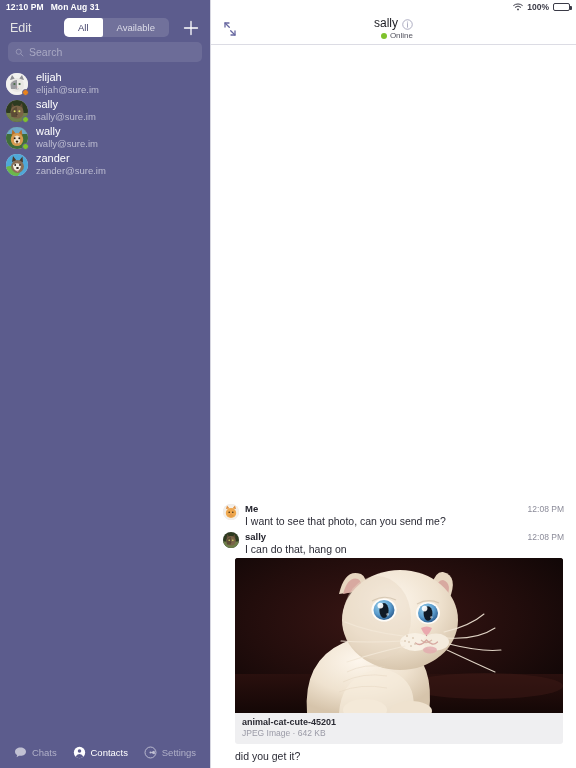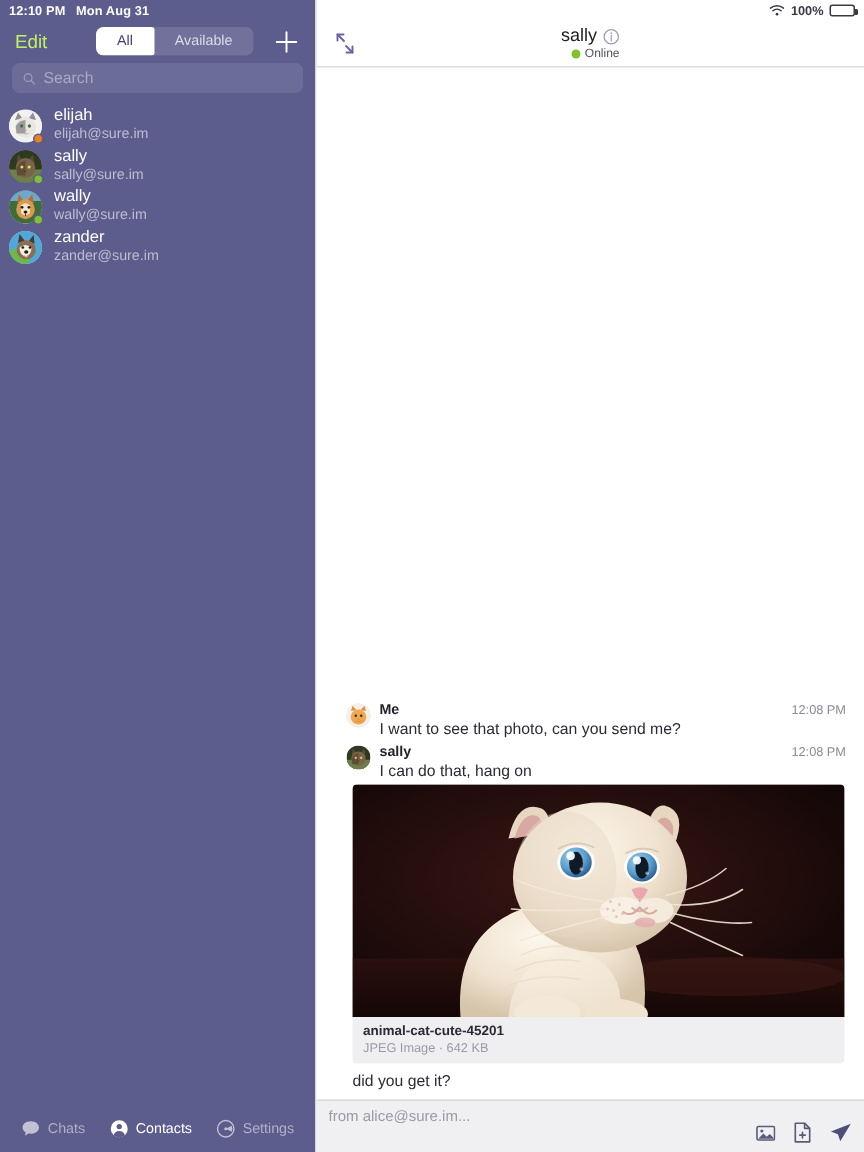--- a/index.html
+++ b/index.html
@@ -32,21 +32,21 @@
   .sb-time { }
   .sb-date { }
 
   .nav-row {
     height:27px;
     display:flex; align-items:center;
     padding:0 10px;
     position:relative;
   }
   .edit-btn {
-    color:#bef264; font-size:12.5px;
+    color:#e5e5e5; font-size:12.5px;
     cursor:pointer;
   }
   .segmented {
     position:absolute; left:64px; top:4px;
     display:flex;
     background:rgba(255,255,255,0.13);
     border-radius:5px;
     height:19px;
     overflow:hidden;
   }
@@ -170,21 +170,21 @@
 
   .messages {
     flex:1;
     display:flex; flex-direction:column; justify-content:flex-end;
     padding:0 0 4px 0;
     overflow:hidden;
     background:#ffffff;
   }
   .msg {
     display:flex; gap:6px;
-    padding:3px 12px 1px 20px;
+    padding:3px 12px 1px 12px;
     position:relative;
   }
   .msg-av {
     width:16px; height:16px; border-radius:50%;
     flex:0 0 16px; overflow:hidden; margin-top:1px;
     background:#e2e2ea;
   }
   .msg-av svg { width:16px; height:16px; display:block; }
   .msg-body { flex:1; min-width:0; }
   .msg-head { display:flex; align-items:baseline; }
@@ -565,33 +565,15 @@
           <div class="attach-meta">
             <div class="attach-name">animal-cat-cute-45201</div>
             <div class="attach-sub">JPEG Image · 642 KB</div>
           </div>
         </div>
       </div>
 
       <div class="post-attach-text">did you get it?</div>
     </div>
 
-    <div class="composer">
-      <input class="composer-input" type="text" placeholder="from alice@sure.im..." style="">
-      <div class="composer-actions">
-        <svg class="comp-icon" width="13" height="13" viewBox="0 0 14 14" aria-hidden="true">
-          <rect x="0.7" y="2.2" width="12.6" height="9.6" rx="1.1" fill="none" stroke="#5a5a7a" stroke-width="1.15"></rect>
-          <circle cx="4.2" cy="5.4" r="1.15" fill="#5a5a7a"></circle>
-          <path d="M1.6 11 L5.3 7.2 L7.7 9.6 L9.9 7.6 L12.5 10.3 L12.5 11 Z" fill="#5a5a7a"></path>
-        </svg>
-        <svg class="comp-icon" width="12" height="14" viewBox="0 0 12 14" aria-hidden="true">
-          <path d="M1.2 0.8 H7.4 L10.8 4.2 V13.2 H1.2 Z" fill="none" stroke="#5a5a7a" stroke-width="1.1" stroke-linejoin="round"></path>
-          <path d="M7.4 0.8 V4.2 H10.8" fill="none" stroke="#5a5a7a" stroke-width="1.1" stroke-linejoin="round"></path>
-          <path d="M6 6.8 V10.6 M4.1 8.7 H7.9" stroke="#5a5a7a" stroke-width="1.1" stroke-linecap="round"></path>
-        </svg>
-        <svg class="comp-icon" width="15" height="14" viewBox="0 0 15 14" aria-hidden="true">
-          <path d="M14.2 1.1 L0.9 6.4 L5.6 8.2 L14.2 1.1 Z M5.6 8.2 L7.2 12.9 L14.2 1.1 Z" fill="#4e4e7a"></path>
-        </svg>
-      </div>
-    </div>
 
   </div>
 </div>
 
 </body></html>

